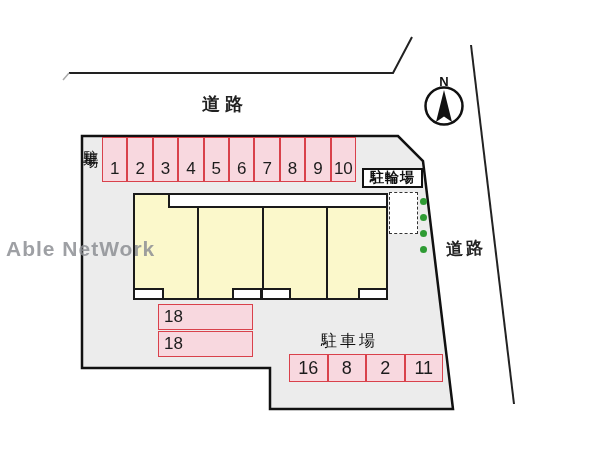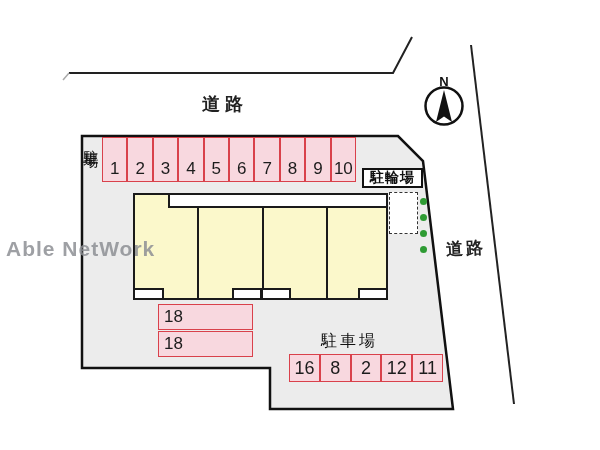--- a/index.html
+++ b/index.html
@@ -100,19 +100,18 @@
 
   <div class="abs space-wide" style="left:158px;top:304px;width:95px;height:26px;">18</div>
   <div class="abs space-wide" style="left:158px;top:331px;width:95px;height:26px;">18</div>
 
   <div id="parking-bottom-label" class="abs jp" style="left:321px;top:331px;">駐車場</div>
 
   <div class="abs space-row" style="left:289px;top:354px;width:154px;height:28px;" id="row-bottom">
       <div class="space big">16</div>
       <div class="space big">8</div>
       <div class="space big">2</div>
-      <div class="space big">12</div>
       <div class="space big">11</div>
     </div>
 
   <div id="watermark" class="abs" style="left:6px;top:205px;margin-top:32px;">Able NetWork</div>
 
 </div>
 
 </body></html>

